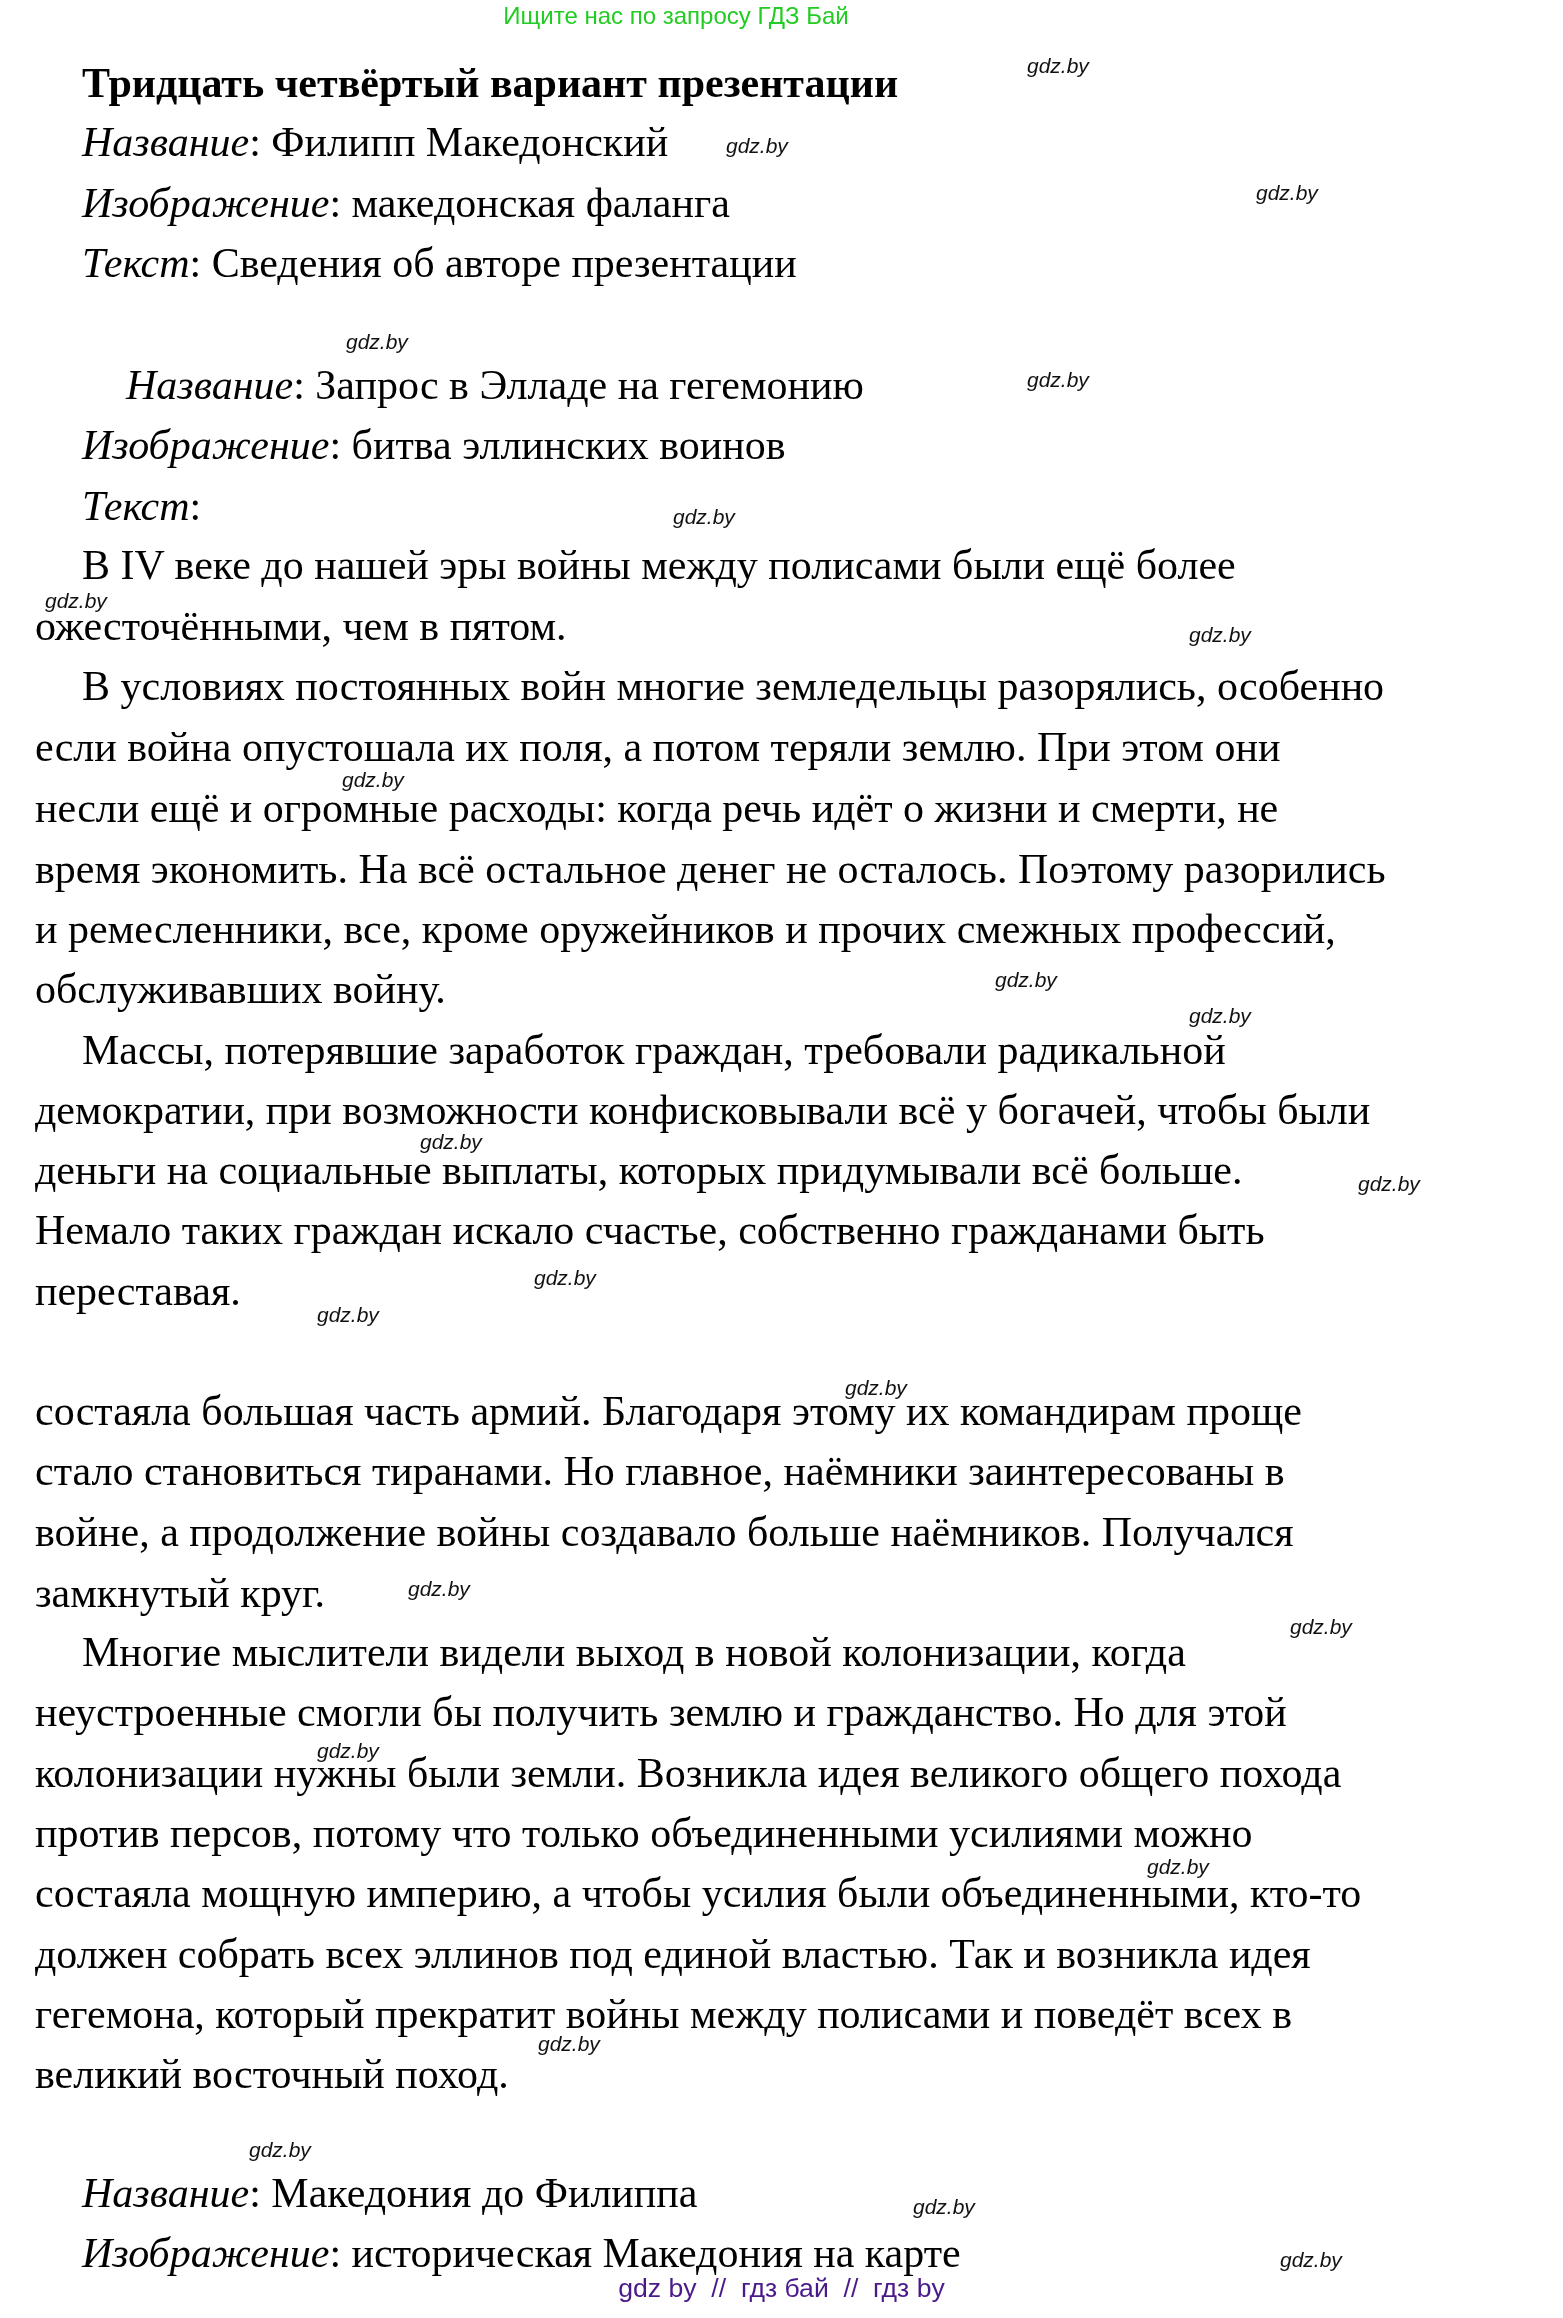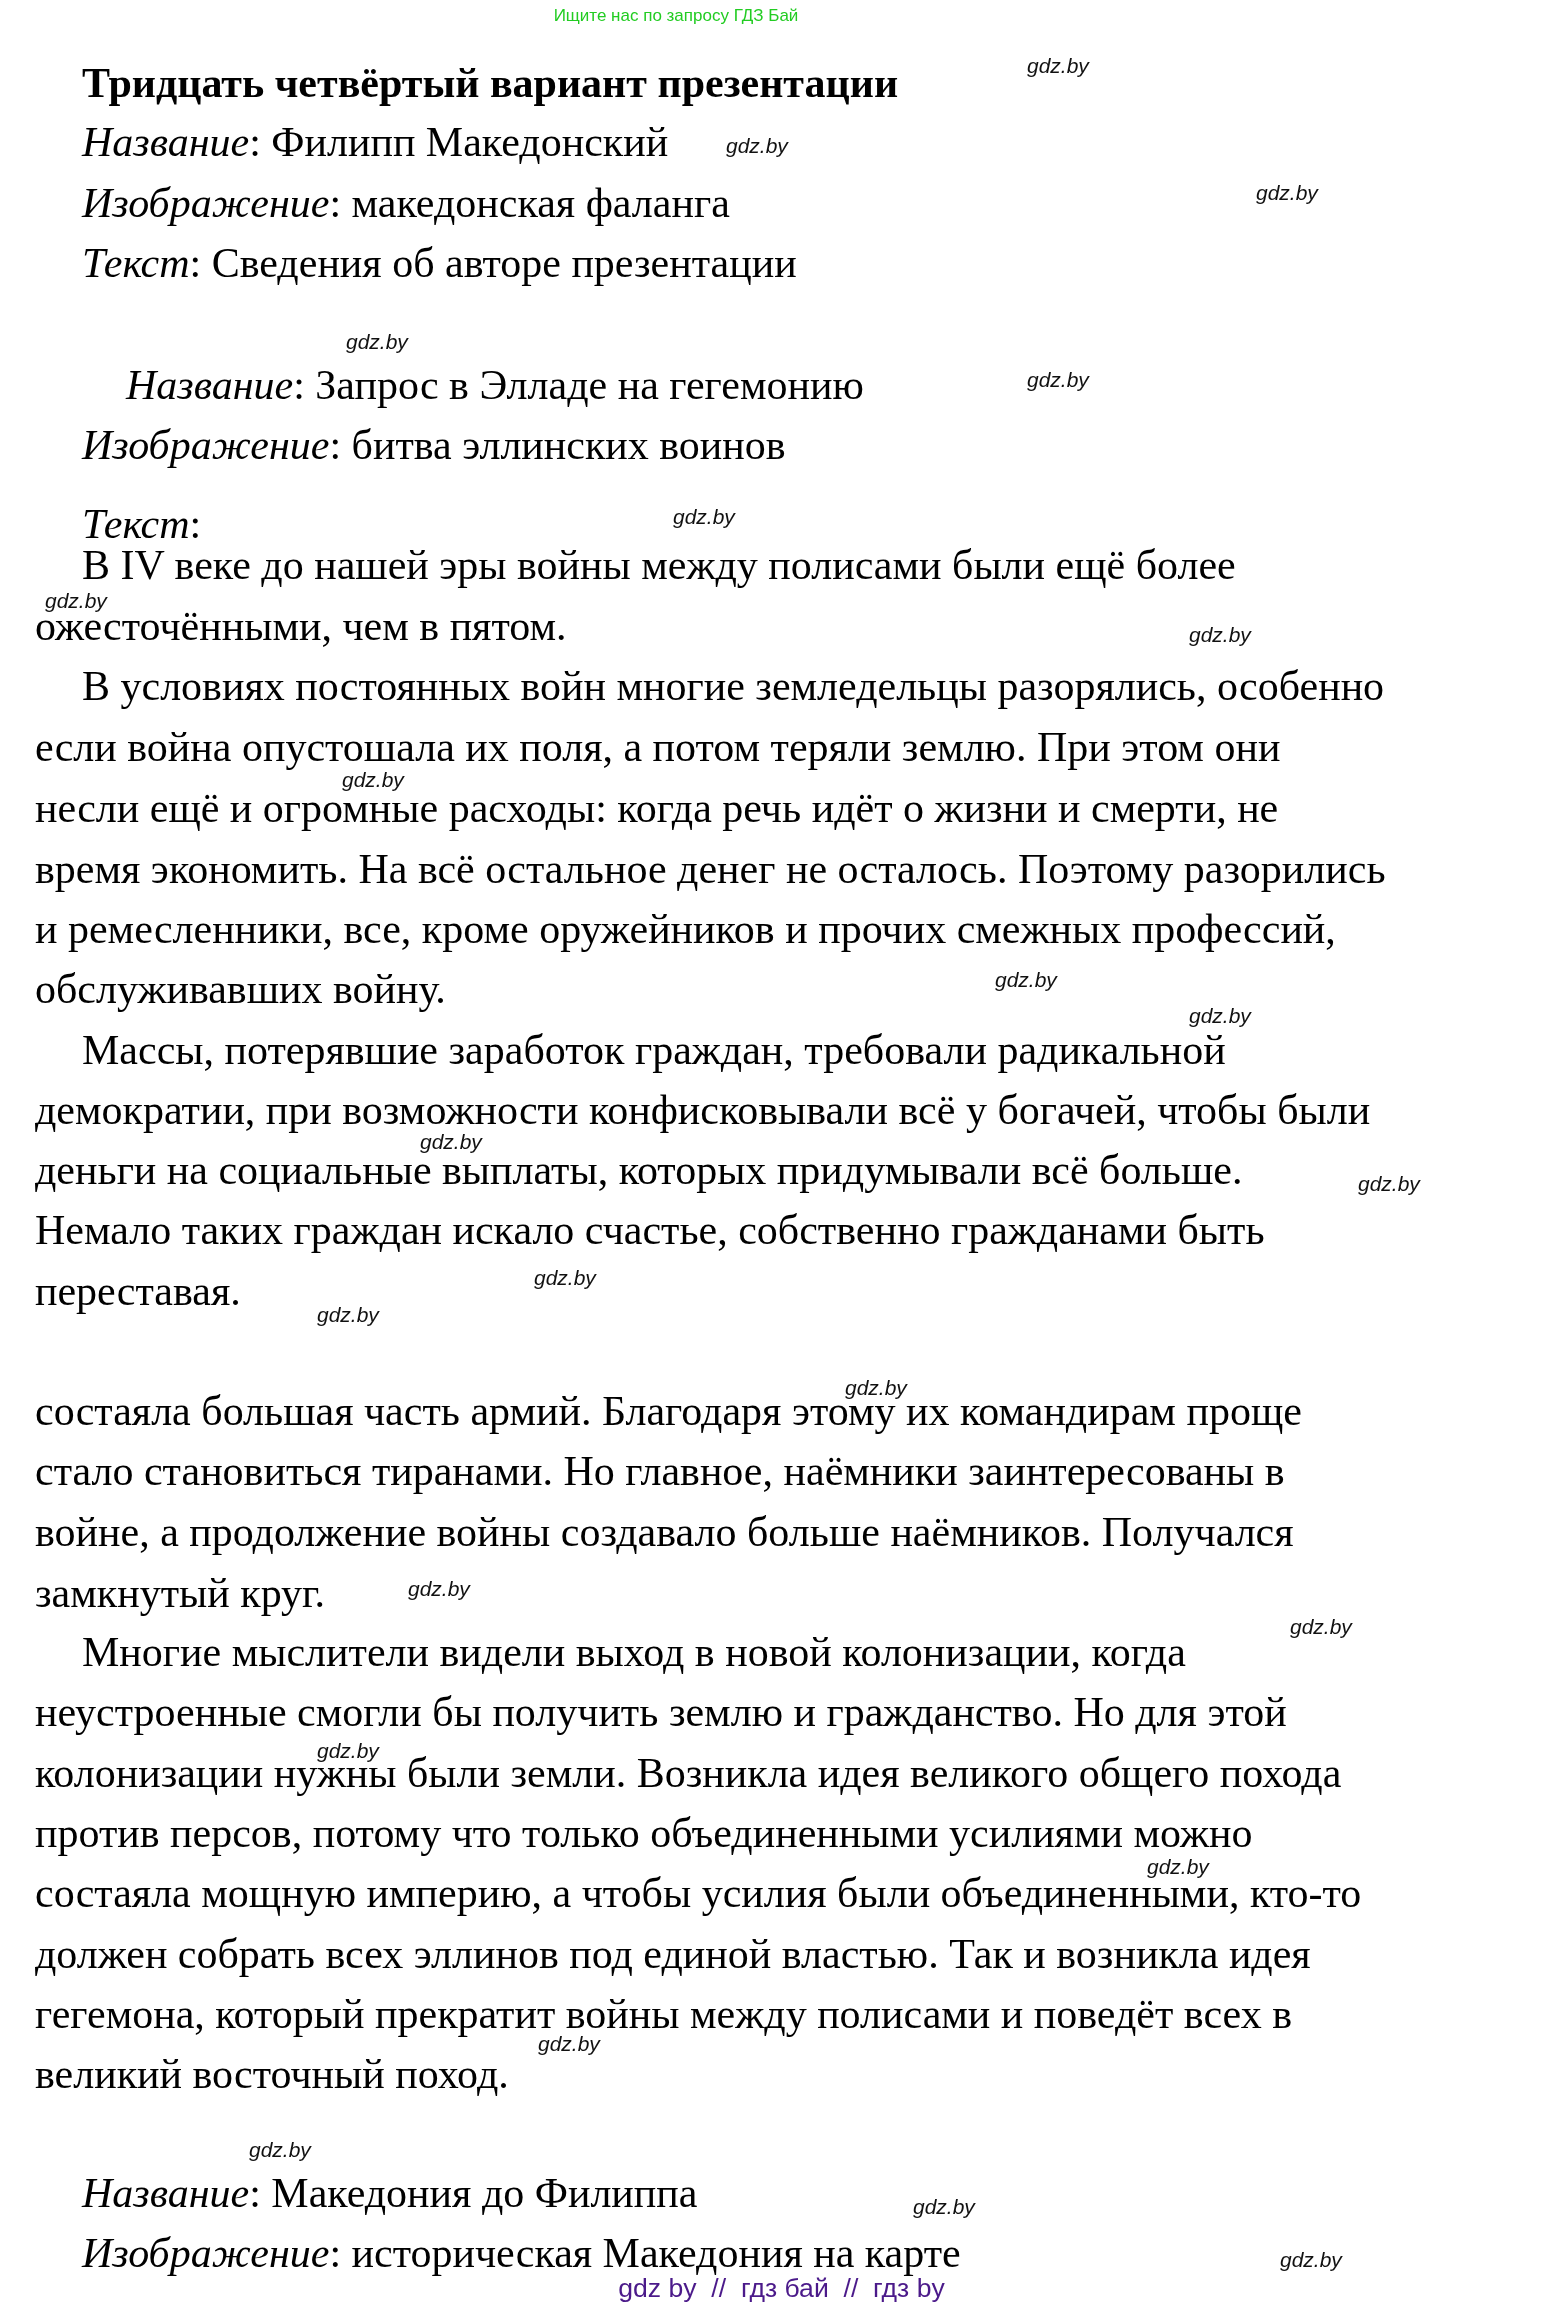--- a/index.html
+++ b/index.html
@@ -1,21 +1,21 @@
 <!DOCTYPE html>
 <html style="font-size:12.5px"><head>
 <meta charset="utf-8">
 <style>
   html, body { margin: 0; padding: 0; background: #ffffff; }
   body { width: 1563px; height: 2319px; position: relative; overflow: hidden; }
   .page { position: absolute; left: 0; top: 0; width: 1563px; height: 2319px; background: #ffffff; }
   .banner {
     position: absolute; left: 0; width: 1352px; top: 0; height: 31px;
     text-align: center; font-family: "Liberation Sans", sans-serif;
-    font-size: 17px; line-height: 31px; color: #22cc22; white-space: nowrap;
+    font-size: 24px; line-height: 31px; color: #22cc22; white-space: nowrap;
   }
   .footer {
     position: absolute; left: 0; width: 1563px; top: 2269px; height: 39px;
     text-align: center; font-family: "Liberation Sans", sans-serif;
     font-size: 26.6px; line-height: 39px; color: #4b1a8a; white-space: pre;
   }
   .line {
     position: absolute; font-family: "Liberation Serif", serif;
     font-size: 42px; line-height: 48px; height: 48px; color: #000000; white-space: nowrap;
   }
@@ -34,21 +34,21 @@
   <div class="banner">Ищите нас по запросу ГДЗ Бай</div>
 
   <div class="line title" style="left:82px; top:59px;">Тридцать четвёртый вариант презентации</div>
 
   <div class="line" style="left:82px; top:118px;"><span class="lbl">Название</span>: <span>Филипп Македонский</span></div>
   <div class="line" style="left:82px; top:179px;"><span class="lbl">Изображение</span>: <span>македонская фаланга</span></div>
   <div class="line" style="left:82px; top:239px;"><span class="lbl">Текст</span>: <span>Сведения об авторе презентации</span></div>
 
   <div class="line" style="left:82px; top:361px;margin-left:44px;"><span class="lbl">Название</span>: <span>Запрос в Элладе на гегемонию</span></div>
   <div class="line" style="left:82px; top:421px;"><span class="lbl">Изображение</span>: <span>битва эллинских воинов</span></div>
-  <div class="line" style="left:82px; top:500px;"><span class="lbl">Текст</span>:</div>
+  <div class="line" style="left:82px; top:482px;"><span class="lbl">Текст</span>:</div>
 
   <div class="line" style="left:82px; top:541px;">В IV веке до нашей эры войны между полисами были ещё более</div>
   <div class="line" style="left:35px;  top:602px;">ожесточёнными, чем в пятом.</div>
   <div class="line" style="left:82px; top:662px;">В условиях постоянных войн многие земледельцы разорялись, особенно</div>
   <div class="line" style="left:35px;  top:723px;">если война опустошала их поля, а потом теряли землю. При этом они</div>
   <div class="line" style="left:35px;  top:784px;">несли ещё и огромные расходы: когда речь идёт о жизни и смерти, не</div>
   <div class="line" style="left:35px;  top:845px;">время экономить. На всё остальное денег не осталось. Поэтому разорились</div>
   <div class="line" style="left:35px;  top:905px;">и ремесленники, все, кроме оружейников и прочих смежных профессий,</div>
   <div class="line" style="left:35px;  top:965px;">обслуживавших войну.</div>
   <div class="line" style="left:82px; top:1026px;">Массы, потерявшие заработок граждан, требовали радикальной</div>

